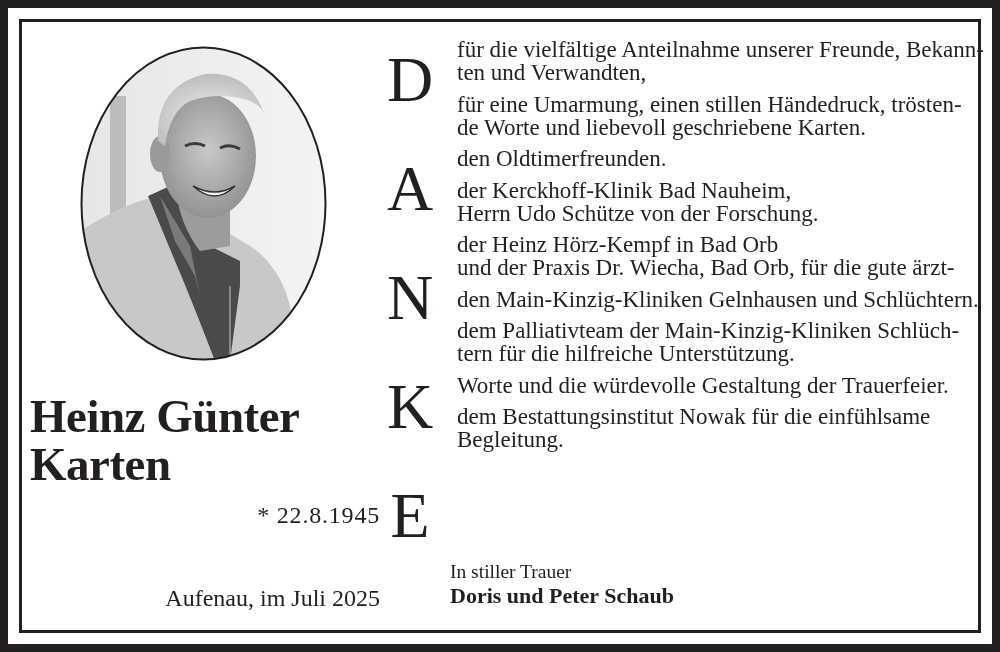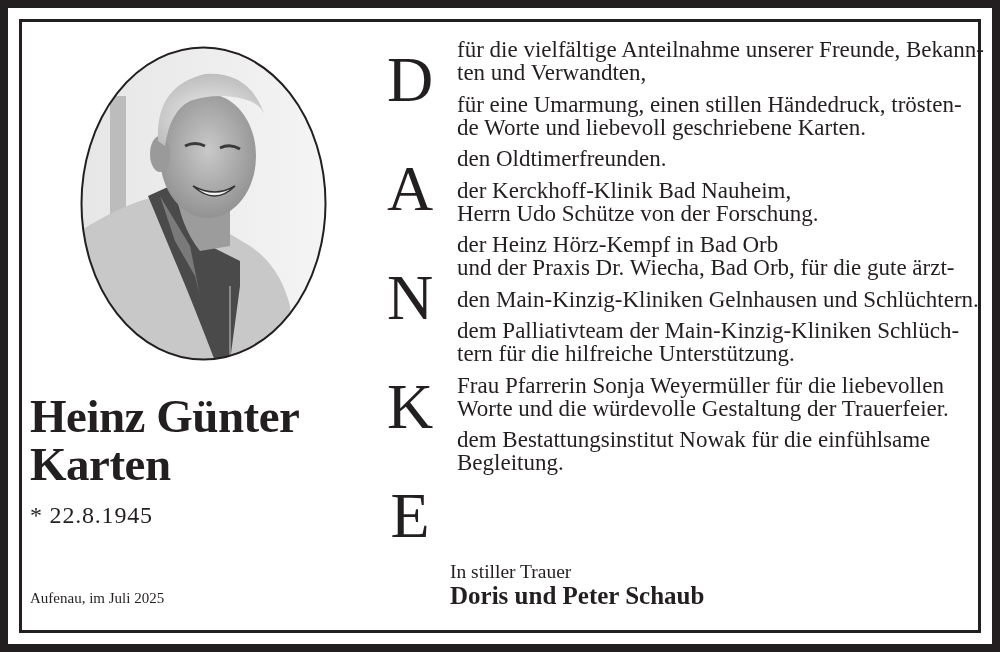--- a/index.html
+++ b/index.html
@@ -5,33 +5,33 @@
   html, body { margin:0; padding:0; background:#fff; }
   body { width:1000px; height:652px; position:relative; overflow:hidden;
          font-family:"Liberation Serif","DejaVu Serif",serif; color:#231f20; }
   .outer { position:absolute; left:0; top:0; width:1000px; height:652px;
            box-sizing:border-box; border:8px solid #231f20; background:#fff; }
   .inner { position:absolute; left:11px; top:11px; right:11px; bottom:11px;
            border:3px solid #231f20; box-sizing:border-box; }
   .photo { position:absolute; left:80px; top:46px; width:247px; height:315px; }
   .name { position:absolute; left:30px; width:350px; top:392px; text-align:left;
           font-weight:bold; font-size:47px; line-height:48px; letter-spacing:-0.5px; }
-  .dates { position:absolute; left:30px; width:350px; top:500px; text-align:left;
+  .dates { position:absolute; left:30px; width:350px; top:500px; text-align:right;
            font-size:24px; line-height:30px; letter-spacing:0.8px; }
-  .place { position:absolute; left:30px; width:350px; top:585px; text-align:left;
-           font-size:15px; line-height:26px; }
+  .place { position:absolute; left:30px; width:350px; top:585px; text-align:right;
+           font-size:24px; line-height:26px; }
   .danke { position:absolute; left:377px; width:66px; top:48px; }
   .danke span { position:absolute; left:0; width:66px; text-align:center;
                 font-size:64px; line-height:64px; }
   .body { position:absolute; left:457px; top:38px; width:507px; font-size:23px;
           line-height:23px; }
   .para { margin:0 0 8.5px 0; text-align:justify; }
   .para span.line { display:block; white-space:nowrap; }
   .closing { position:absolute; left:450px; top:560px; font-size:19.5px; line-height:24px; }
-  .closing .sig { font-weight:bold; font-size:25px; }
+  .closing .sig { font-weight:bold; font-size:22px; }
 </style>
 </head>
 <body>
 
 <div class="outer">
   <div class="inner"></div>
 </div>
 
 <div class="photo">
   <svg width="247" height="315" viewBox="0 0 247 315" xmlns="http://www.w3.org/2000/svg">
@@ -118,21 +118,20 @@
     <span class="line">und der Praxis Dr. Wiecha, Bad Orb, für die gute ärzt-</span>
   </p>
   <p class="para">
     <span class="line">den Main-Kinzig-Kliniken Gelnhausen und Schlüchtern.</span>
   </p>
   <p class="para">
     <span class="line">dem Palliativteam der Main-Kinzig-Kliniken Schlüch-</span>
     <span class="line">tern für die hilfreiche Unterstützung.</span>
   </p>
   <p class="para">
-    <span class="line">Frau Pfarrerin Sonja Weyermüller für die liebevollen</span>
     <span class="line">Worte und die würdevolle Gestaltung der Trauerfeier.</span>
   </p>
   <p class="para">
     <span class="line">dem Bestattungsinstitut Nowak für die einfühlsame</span>
     <span class="line">Begleitung.</span>
   </p>
 </div>
 
 <div class="closing">
   <div>In stiller Trauer</div>

